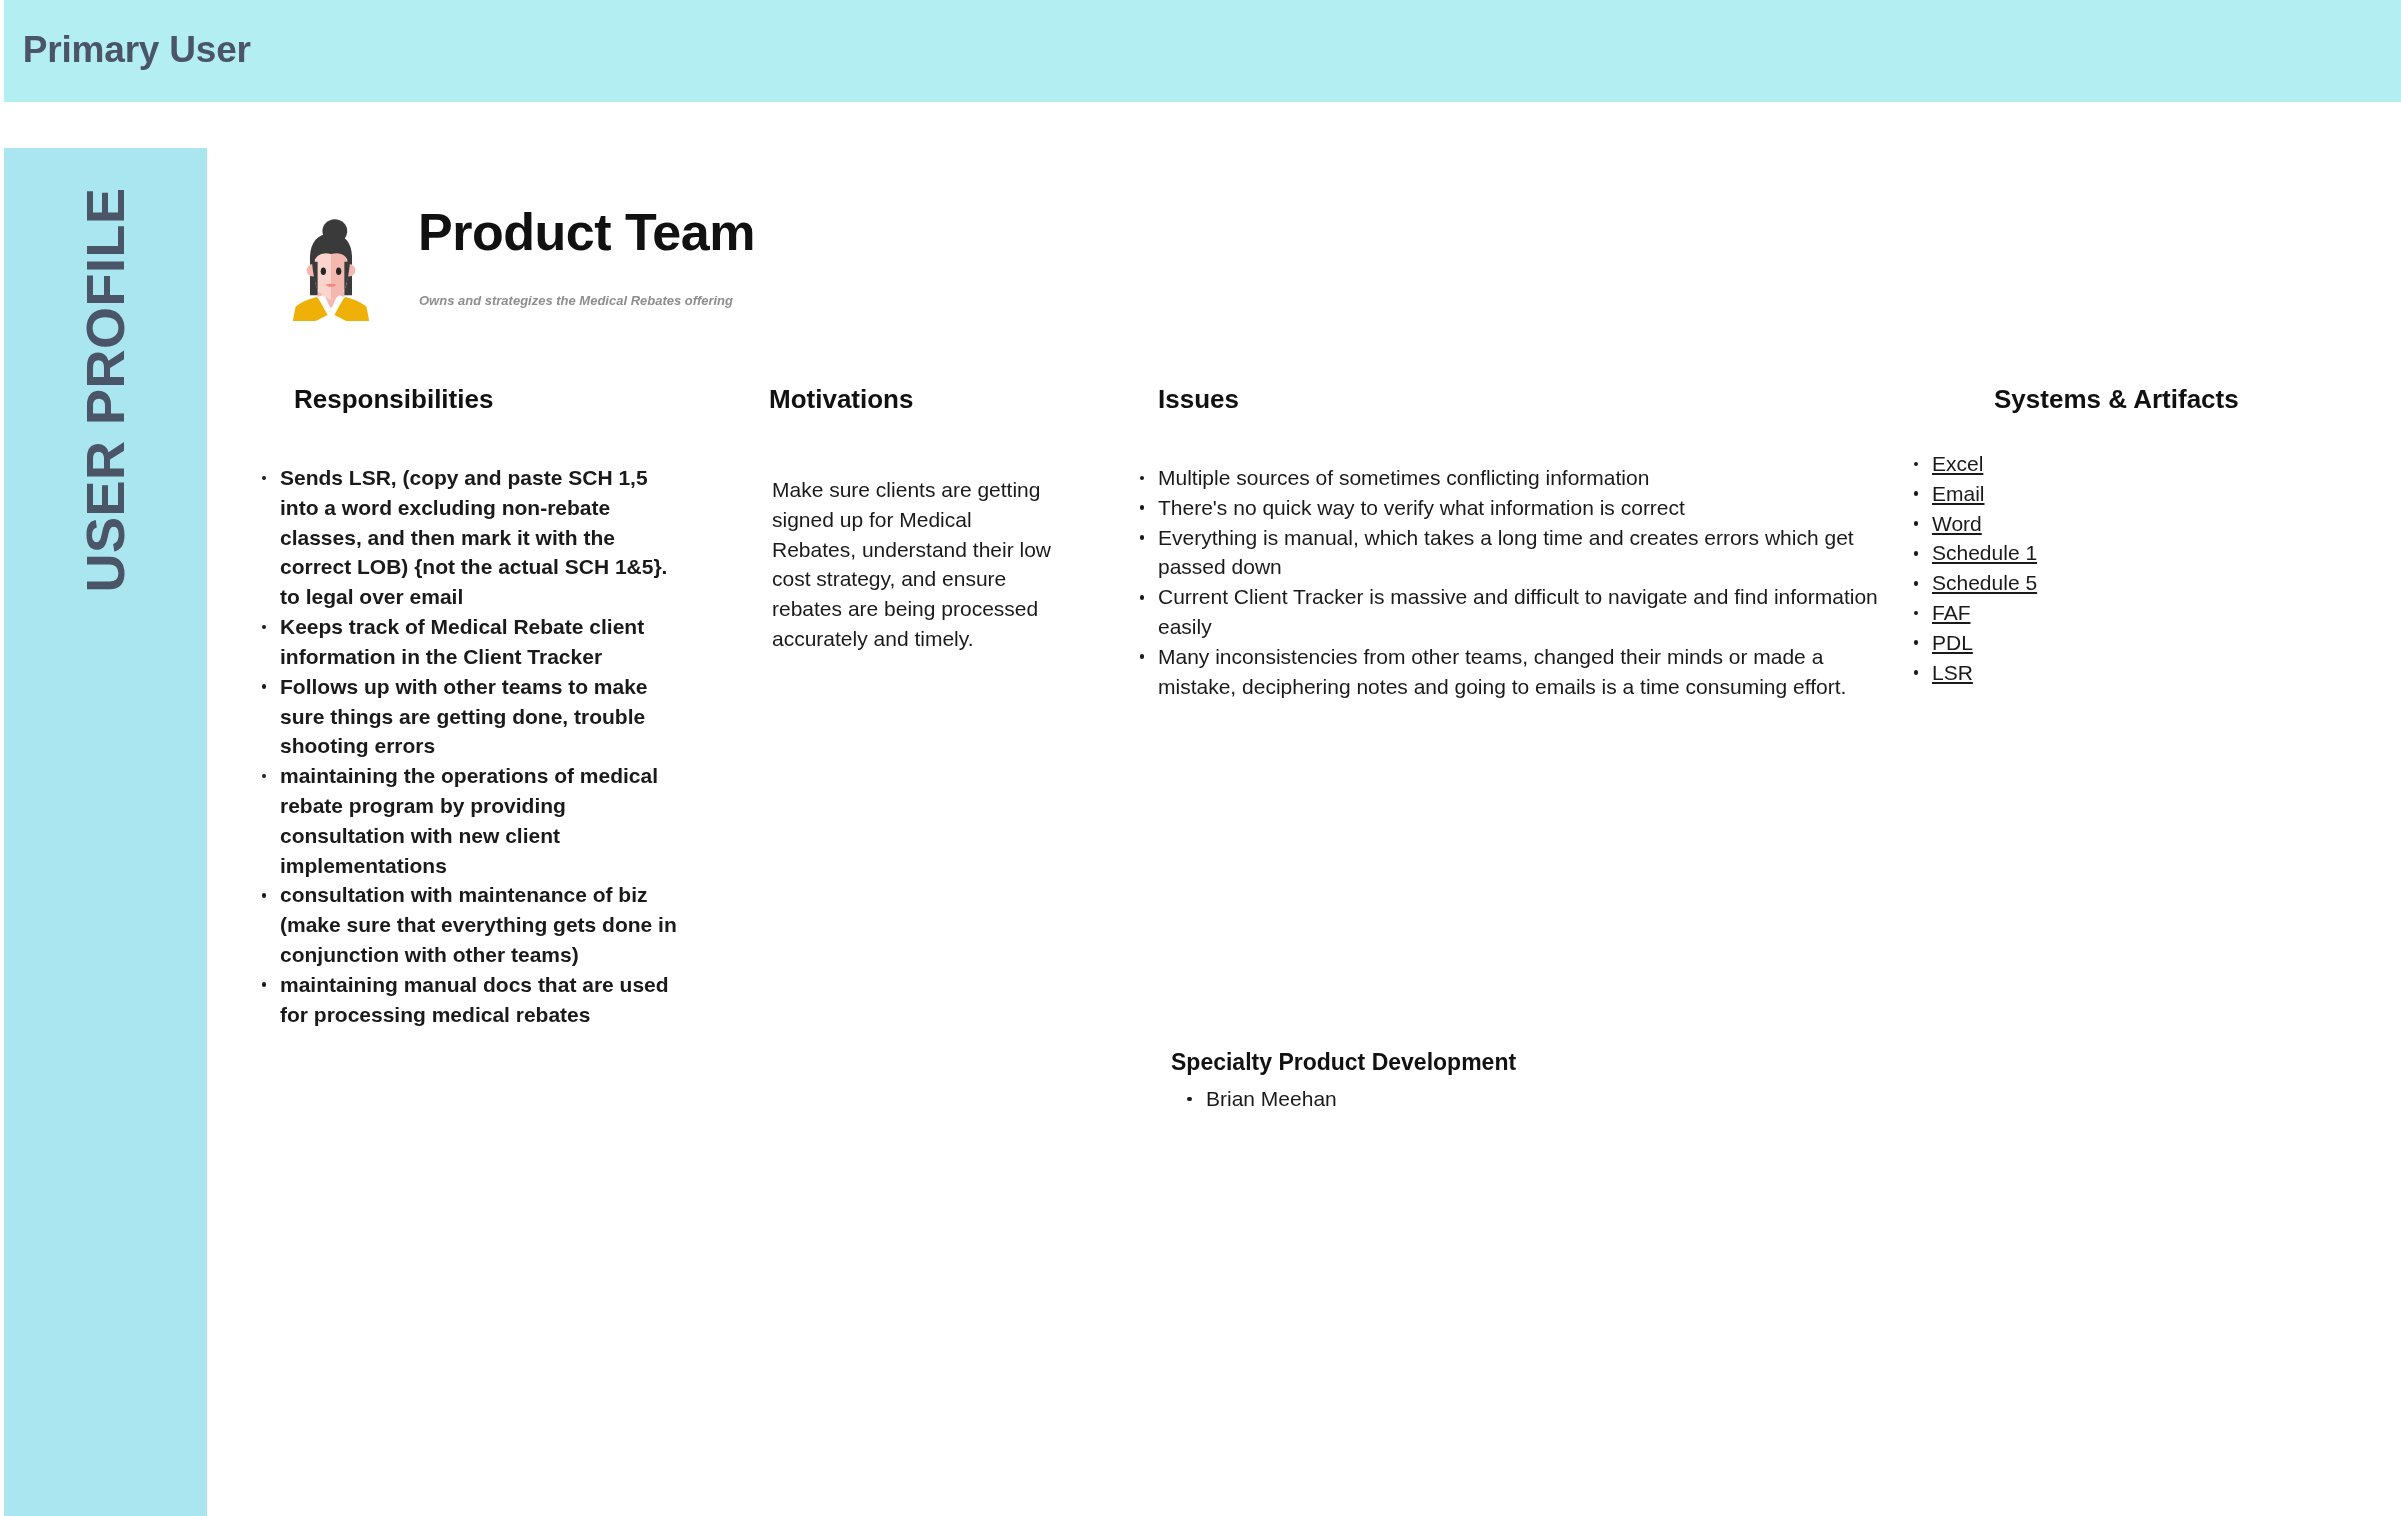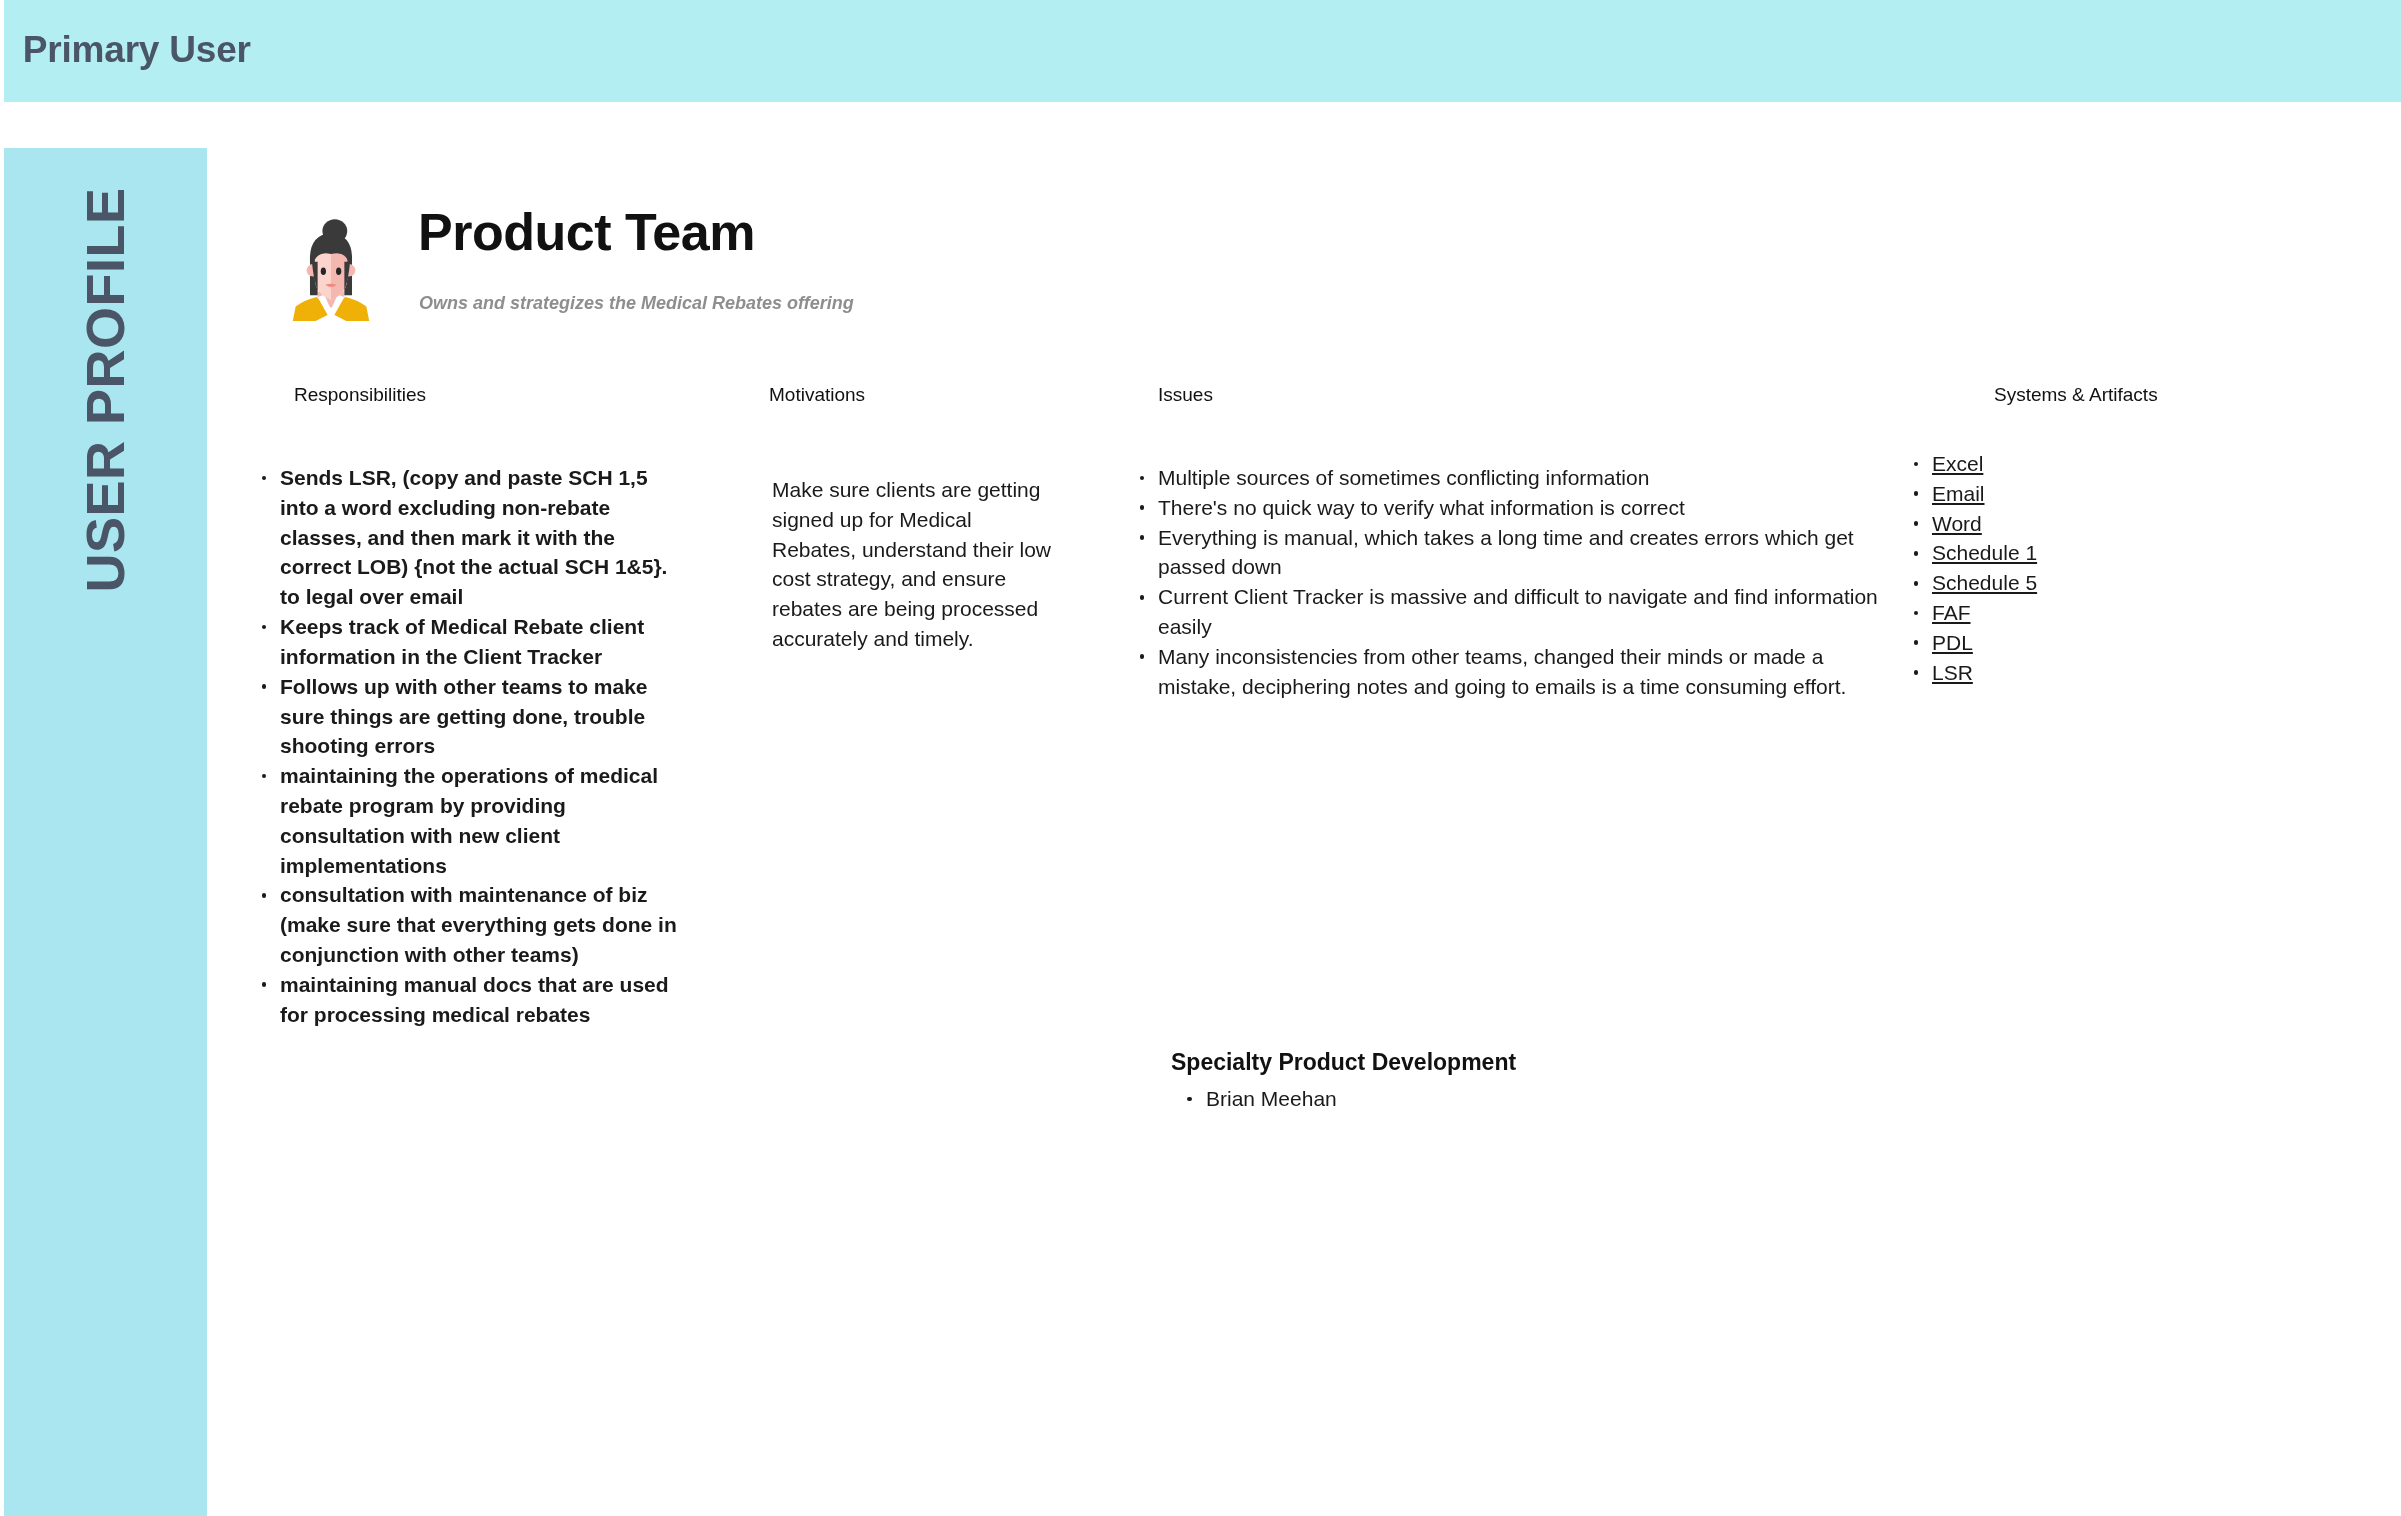--- a/index.html
+++ b/index.html
@@ -82,32 +82,32 @@
     font-weight: bold;
     color: #111111;
     letter-spacing: -0.5px;
     white-space: nowrap;
     line-height: 1.05;
   }
   #persona-subtitle {
     position: absolute;
     left: 131px;
     top: 89px;
-    font-size: 18px;
+    font-size: 13px;
     font-weight: bold;
     font-style: italic;
     color: #8e8e8e;
     white-space: nowrap;
   }
 
   
   .col-heading {
     position: absolute;
-    font-size: 19px;
-    font-weight: normal;
+    font-size: 26px;
+    font-weight: bold;
     color: #111111;
     white-space: nowrap;
   }
   .col-body {
     position: absolute;
     font-size: 21px;
     color: #1a1a1a;
     line-height: 1.42;
   }
   ul.bullets {

